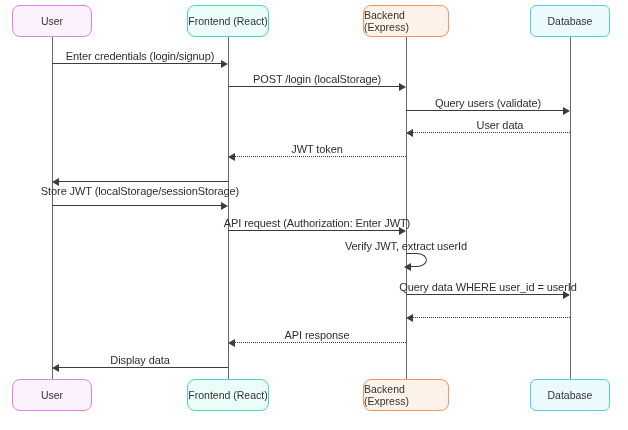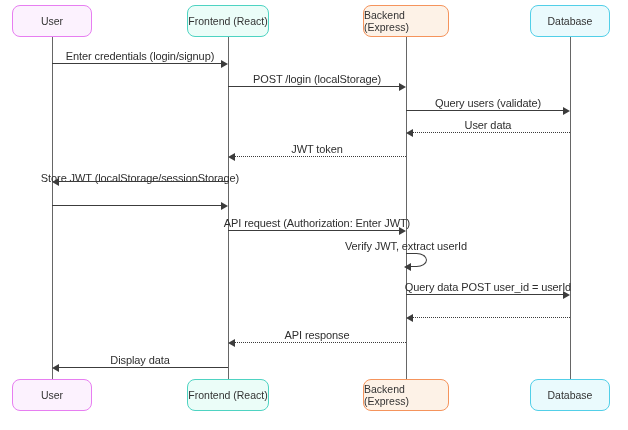--- a/index.html
+++ b/index.html
@@ -9,21 +9,21 @@
   }
   .lifeline{position:absolute;width:1px;top:36px;height:344px;background:#666666;}
   .actor{
     position:absolute;height:32px;border-radius:8px;border:1.5px solid;
     display:flex;align-items:center;justify-content:center;
     font-size:10.5px;color:#333333;box-sizing:border-box;
   }
   .actor.user{background:#fcf2fe;border-color:#e77ef1;text-align:right;}
   .actor.frontend{background:#ebfdf8;border-color:#4ed3c2;}
   .actor.backend{background:#fdf2e7;border-color:#f5945c;}
-  .actor.database{background:#eafafd;border-color:#52cfe8;}
+  .actor.database{background:#eafafd;border-color:#52cfe8;border-radius:6px;}
   .msg-label{
     position:absolute;width:240px;text-align:center;font-size:11px;
     letter-spacing:-0.1px;color:#2e2e2e;white-space:nowrap;
   }
   .msg-line{position:absolute;height:0;}
   .msg-line.solid{border-top:1px solid #3c3c3c;}
   .msg-line.dotted{border-top:1.5px dotted #3c3c3c;}
   .arrowhead{position:absolute;width:0;height:0;border-top:4px solid transparent;border-bottom:4px solid transparent;}
   .arrowhead.right{border-left:7px solid #3c3c3c;}
   .arrowhead.left{border-right:7px solid #3c3c3c;}
@@ -74,44 +74,44 @@
   <div class="arrowhead right" style="left:221px;top:59.5px"></div>
 
   <div class="msg-label" style="left:197px;top:73px">POST /login (localStorage)</div>
   <div class="msg-line solid" style="left:228px;top:86px;width:171px"></div>
   <div class="arrowhead right" style="left:399px;top:82.5px"></div>
 
   <div class="msg-label" style="left:368px;top:97px">Query users (validate)</div>
   <div class="msg-line solid" style="left:406px;top:110px;width:157px"></div>
   <div class="arrowhead right" style="left:563px;top:106.5px"></div>
 
-  <div class="msg-label" style="left:368px;top:119px">User data</div>
+  <div class="msg-label" style="left:380px;top:119px">User data</div>
   <div class="msg-line dotted" style="left:413px;top:132px;width:157px"></div>
   <div class="arrowhead left" style="left:406px;top:129px"></div>
 
   <div class="msg-label" style="left:197px;top:143px">JWT token</div>
   <div class="msg-line dotted" style="left:235px;top:156px;width:171px"></div>
   <div class="arrowhead left" style="left:228px;top:153px"></div>
 
-  <div class="msg-label" style="left:20px;top:172px">Store JWT (localStorage/sessionStorage)</div>
+  <div class="msg-label" style="left:20px;top:185px">Store JWT (localStorage/sessionStorage)</div>
   <div class="msg-line solid" style="left:59px;top:181px;width:169px"></div>
   <div class="arrowhead left" style="left:52px;top:177.5px"></div>
 
   <div class="msg-line solid" style="left:52px;top:205px;width:169px"></div>
   <div class="arrowhead right" style="left:221px;top:201.5px"></div>
 
   <div class="msg-label" style="left:197px;top:217px">API request (Authorization: Enter JWT)</div>
   <div class="msg-line solid" style="left:228px;top:230px;width:171px"></div>
   <div class="arrowhead right" style="left:399px;top:226.5px"></div>
 
   <div class="msg-label" style="left:286px;top:240px">Verify JWT, extract userId</div>
   <div class="self-loop"></div>
   <div class="arrowhead left" style="left:404px;top:262.5px"></div>
 
-  <div class="msg-label" style="left:368px;top:281px">Query data POST user_id = userId</div>
+  <div class="msg-label" style="left:368px;top:281px">Query data WHERE user_id = userId</div>
   <div class="msg-line solid" style="left:406px;top:294px;width:157px"></div>
   <div class="arrowhead right" style="left:563px;top:290.5px"></div>
 
   <div class="msg-line dotted" style="left:413px;top:317px;width:157px"></div>
   <div class="arrowhead left" style="left:406px;top:314px"></div>
 
   <div class="msg-label" style="left:197px;top:329px">API response</div>
   <div class="msg-line dotted" style="left:235px;top:342px;width:171px"></div>
   <div class="arrowhead left" style="left:228px;top:339px"></div>
 

